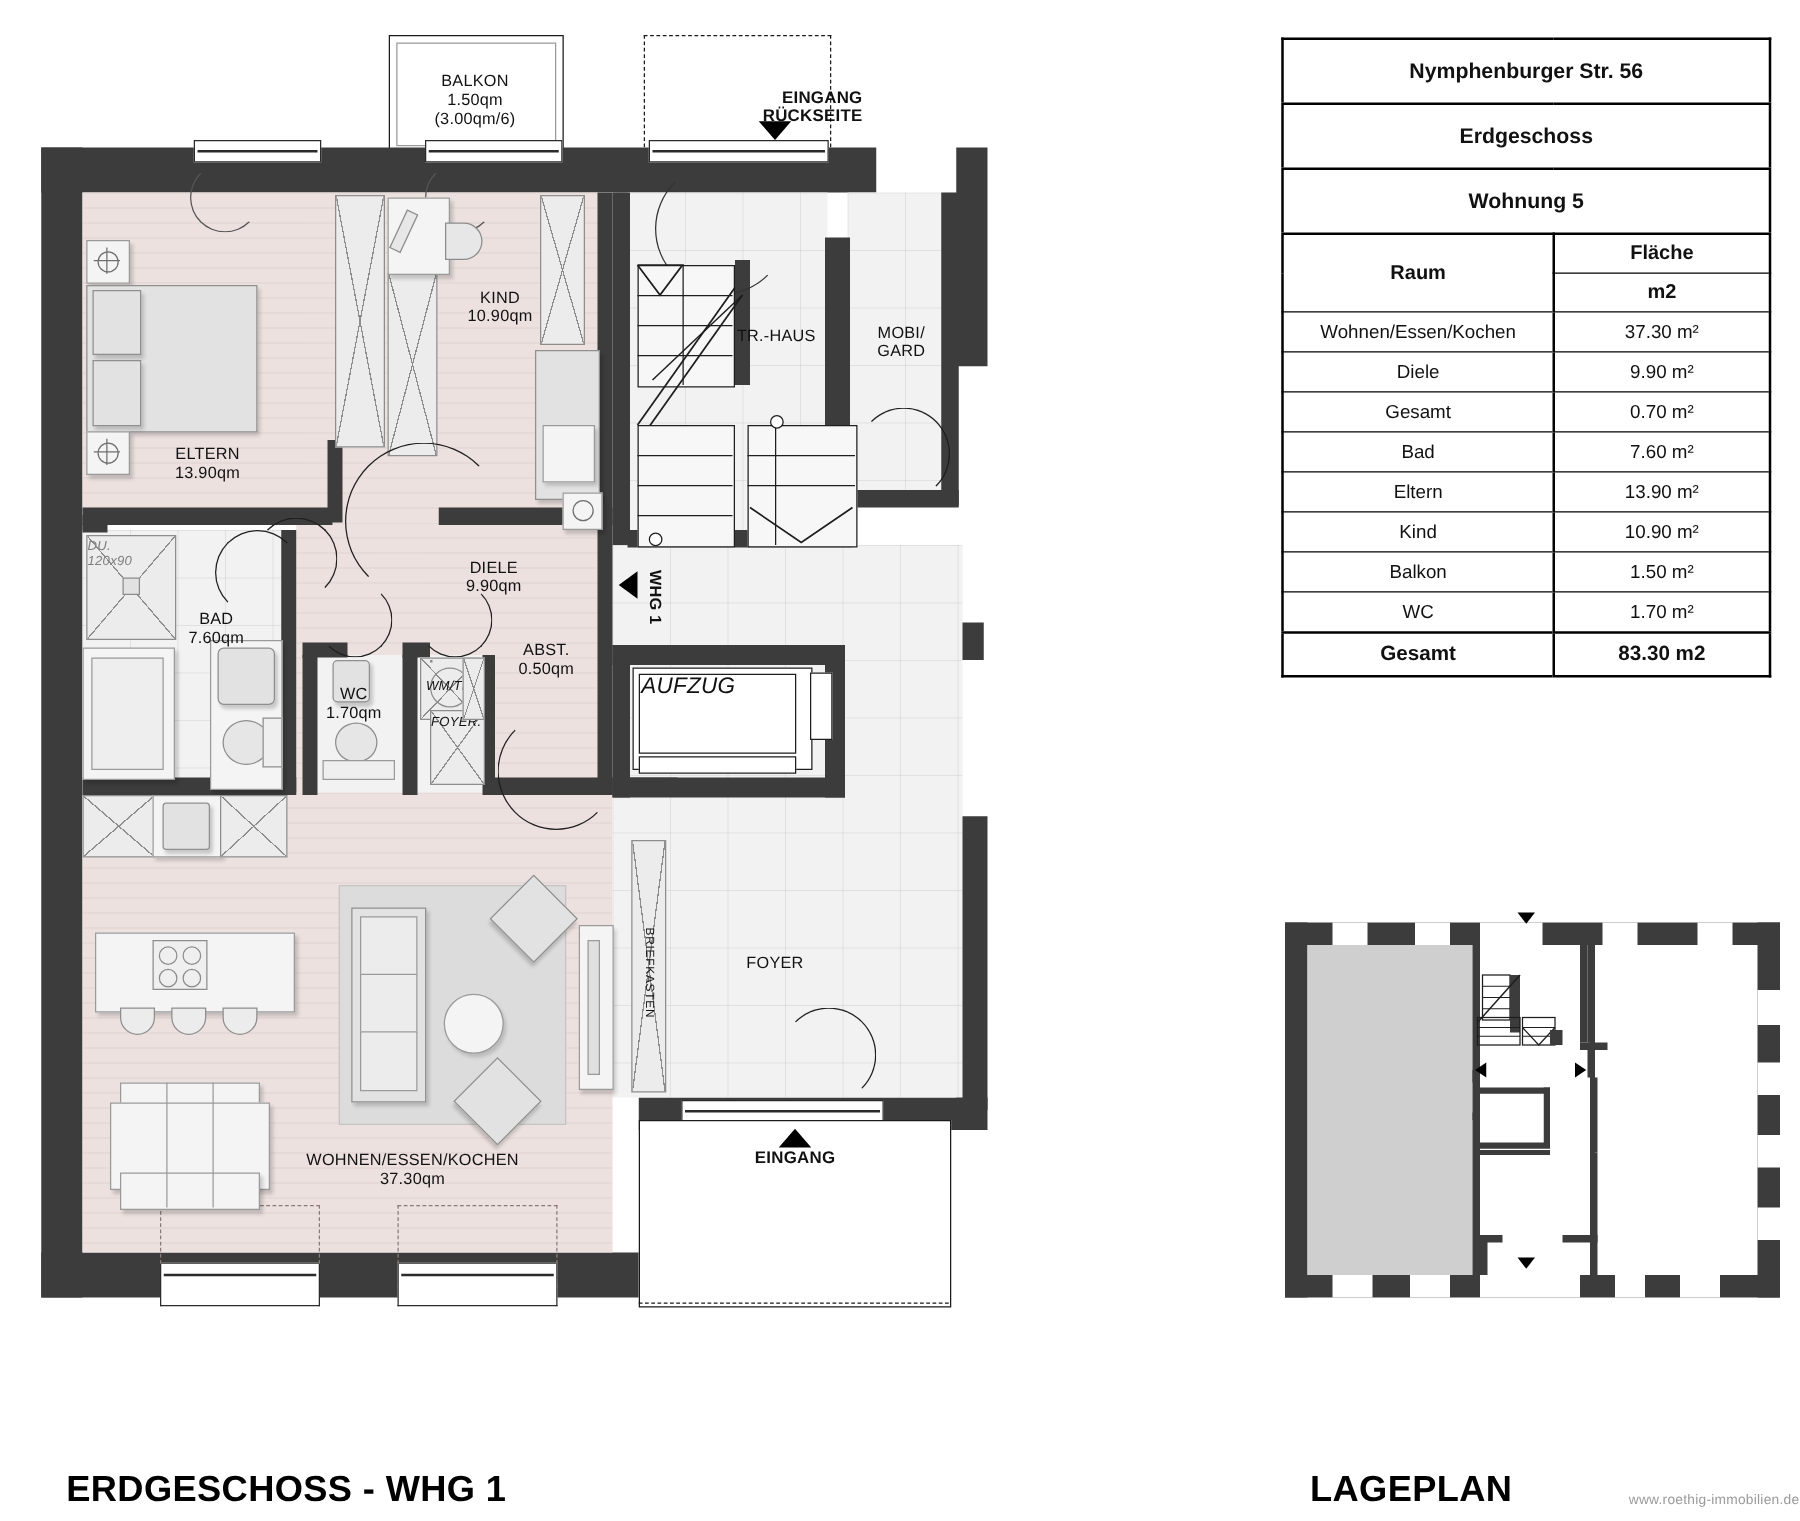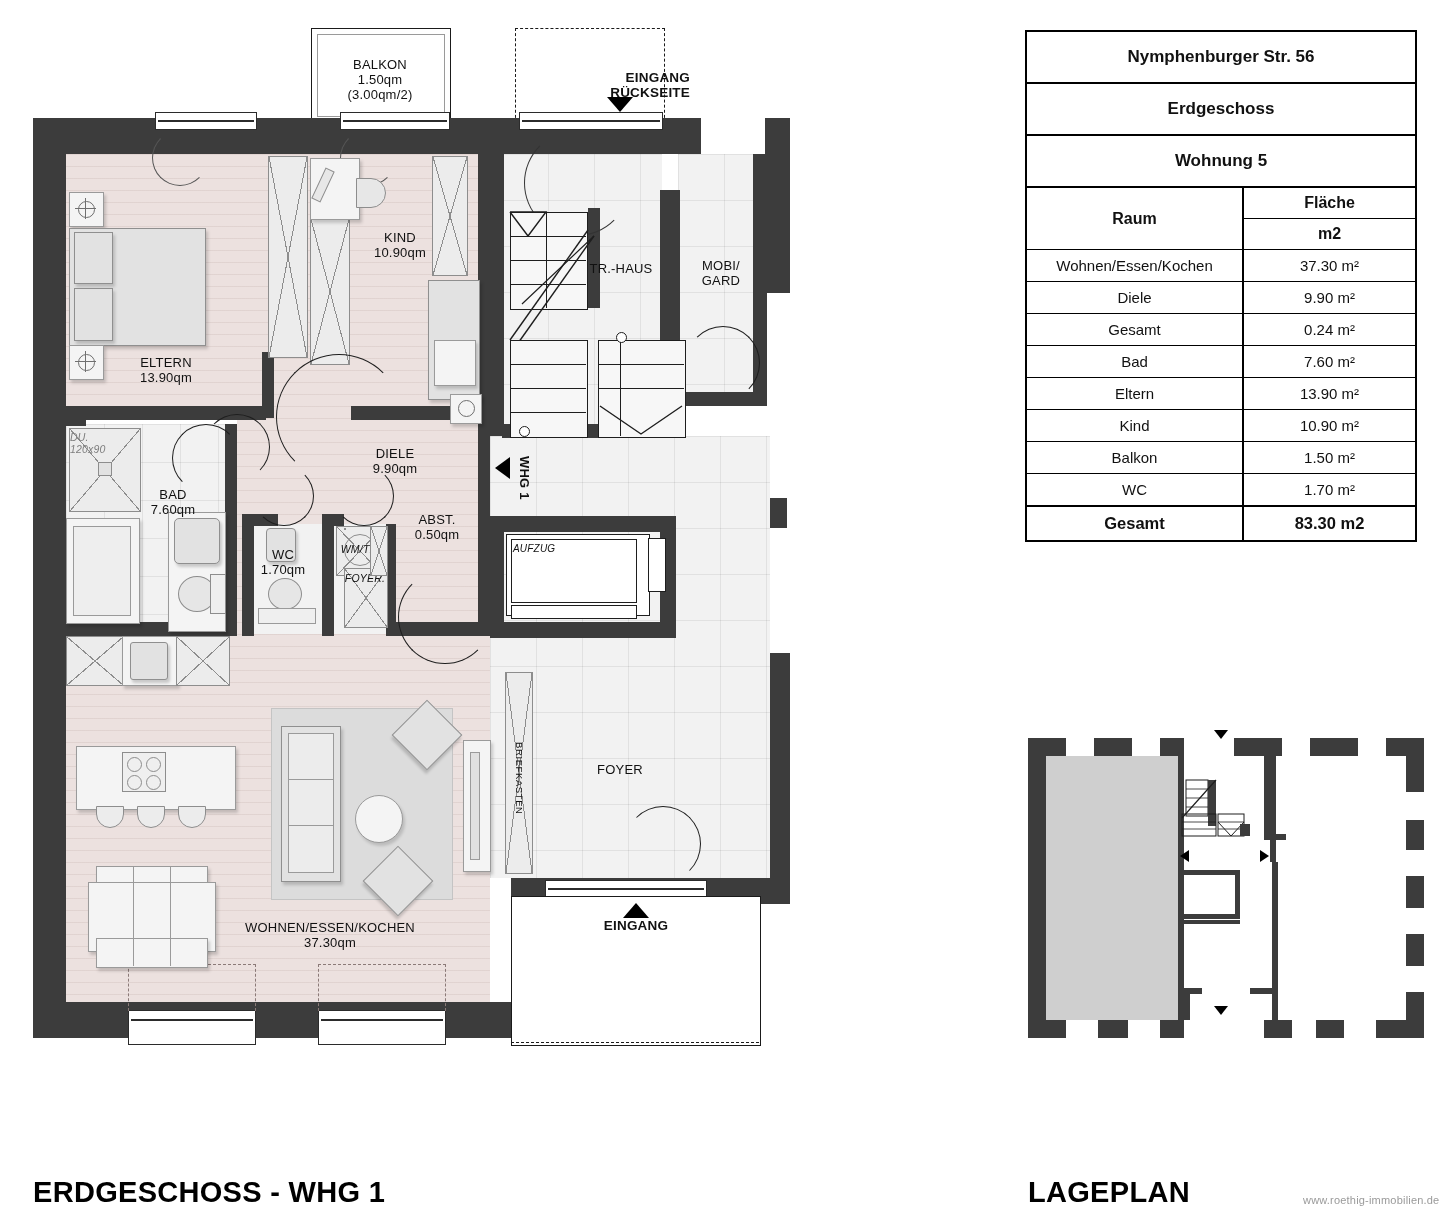--- a/index.html
+++ b/index.html
@@ -170,20 +170,21 @@
   }
   .col-left  { width: 215px; border-right: 2px solid #000 !important; }
 
   
   .big-title {
     position: absolute;
     font-size: 29px;
     font-weight: bold;
     letter-spacing: .3px;
     color: #000;
+    margin-left: 20px;
   }
   .watermark {
     position: absolute;
     font-size: 11px;
     color: #9a9a9a;
     letter-spacing: .2px;
   }
 
   
   #siteplan {
@@ -199,21 +200,21 @@
 </head>
 <body>
 
 <div id="floorplan" class="abs" style="left:0;top:0;width:1010px;height:1120px;">
 
   <div class="solid-box" style="left:311px;top:28px;width:138px;height:93px;"></div>
   <div class="abs" style="left:317px;top:34px;width:126px;height:81px;border:1px solid #9a9a9a;"></div>
   <div class="label" style="left:311px;top:57px;width:138px;">
     <span>BALKON</span>
     <span class="sz">1.50qm</span>
-    <span class="sz">(3.00qm/2)</span>
+    <span class="sz">(3.00qm/6)</span>
   </div>
 
   <div class="dashed-box" style="left:515px;top:28px;width:148px;height:93px;"></div>
   <div class="label label-b" style="left:555px;top:70px;width:135px;text-align:right;">
     <span>EINGANG</span>
     <span class="sz">RÜCKSEITE</span>
   </div>
   <div class="tri-down" style="left:607px;top:97px;"></div>
 
   <div class="wall" style="left:33px;top:118px;width:668px;height:36px;"></div>
@@ -423,21 +424,21 @@
   <svg class="abs" style="left:598px;top:404px;width:86px;height:34px;" viewBox="0 0 86 34">
     <polyline points="2,2 43,30 84,2" fill="none" stroke="#1e1e1e" stroke-width="1.4"></polyline>
   </svg>
 
   <div class="door-arc" style="left:686px;top:326px;width:72px;height:72px;border-color:#1e1e1e #1e1e1e transparent transparent;"></div>
 
   <div class="abs" style="left:506px;top:534px;width:142px;height:80px;border:1.5px solid #1e1e1e;background:#fff;"></div>
   <div class="abs" style="left:511px;top:539px;width:124px;height:62px;border:1px solid #1e1e1e;background:#fff;"></div>
   <div class="abs" style="left:648px;top:538px;width:16px;height:52px;border:1px solid #1e1e1e;background:#fff;"></div>
   <div class="abs" style="left:511px;top:605px;width:124px;height:12px;border:1px solid #1e1e1e;background:#fff;"></div>
-  <div class="label label-it" style="left:513px;top:541px;width:110px;text-align:left;font-size:10px;">AUFZUG</div>
+  <div class="label label-it" style="left:513px;top:541px;width:110px;text-align:left;font-size:18px;">AUFZUG</div>
 
   <div class="xbox" style="left:505px;top:672px;width:26px;height:200px;"></div>
   <div class="label label-sm vtext" style="left:509px;top:718px;height:120px;width:16px;font-size:9.5px;letter-spacing:.6px;">BRIEFKASTEN</div>
 
   <div class="door-arc" style="left:625px;top:806px;width:74px;height:74px;border-color:#1e1e1e #1e1e1e transparent transparent;"></div>
 
   <div class="tri-left" style="left:495px;top:457px;border-right-color:#000;"></div>
   <div class="label label-b vtext" style="left:516px;top:448px;height:60px;width:16px;font-size:13px;">WHG 1</div>
 
   <div class="label" style="left:96px;top:355px;width:140px;">
@@ -507,21 +508,21 @@
     <tr>
       <td class="col-left it-cell">Wohnen/Essen/Kochen</td>
       <td class="it-cell">37.30 m²</td>
     </tr>
     <tr>
       <td class="col-left it-cell">Diele</td>
       <td class="it-cell">9.90 m²</td>
     </tr>
     <tr>
       <td class="col-left it-cell">Gesamt</td>
-      <td class="it-cell">0.24 m²</td>
+      <td class="it-cell">0.70 m²</td>
     </tr>
     <tr>
       <td class="col-left it-cell">Bad</td>
       <td class="it-cell">7.60 m²</td>
     </tr>
     <tr>
       <td class="col-left it-cell">Eltern</td>
       <td class="it-cell">13.90 m²</td>
     </tr>
     <tr>

